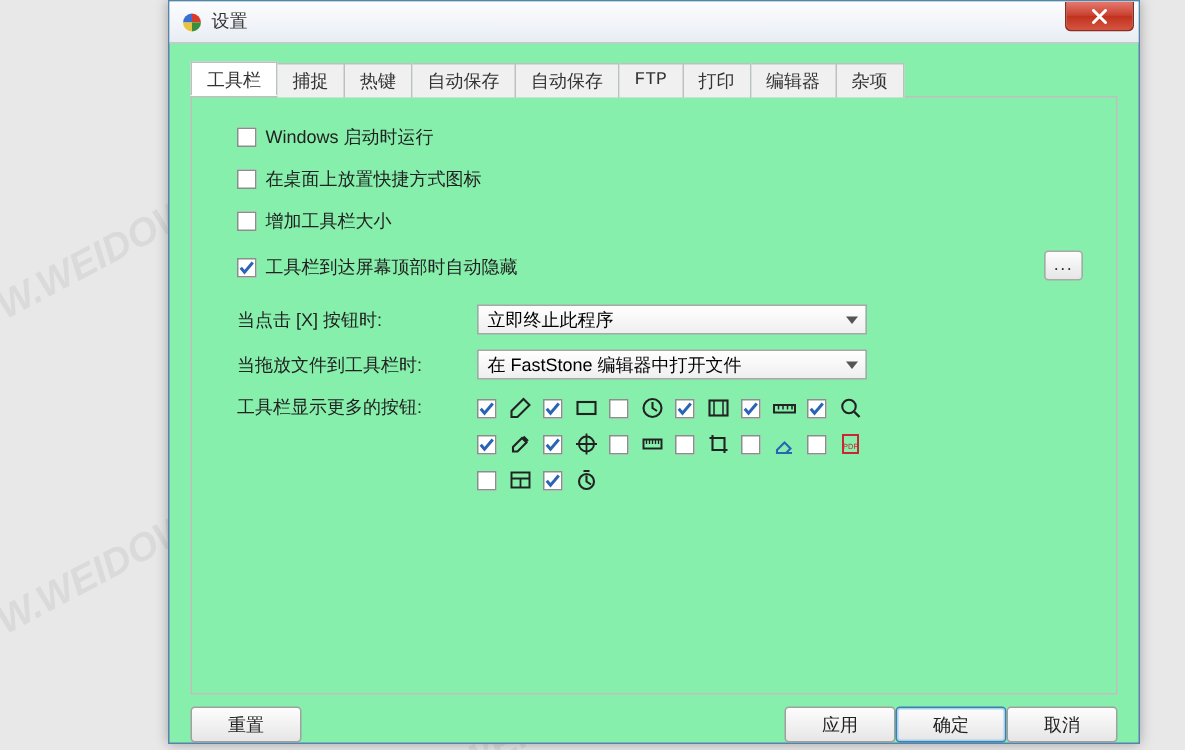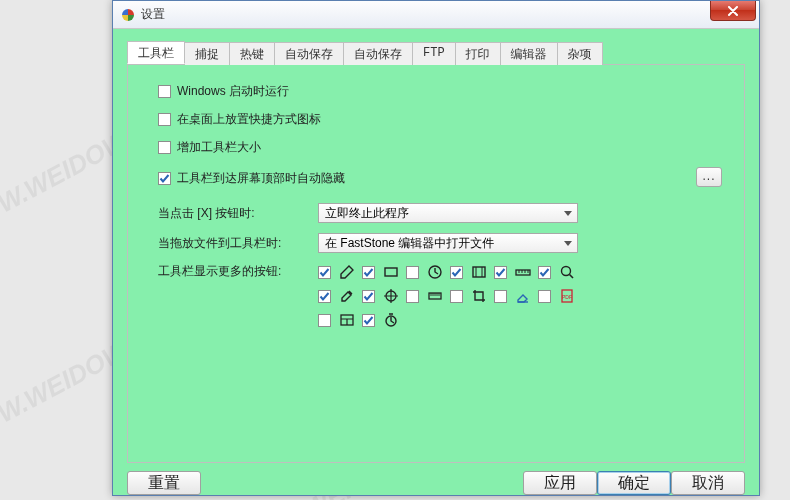--- a/index.html
+++ b/index.html
@@ -169,21 +169,21 @@
     justify-content: space-between;
     align-items: center;
     margin-top: 8px;
   }
   .btn {
     min-width: 74px;
     height: 24px;
     border: 1px solid #a0a0a0;
     background: linear-gradient(to bottom,#fdfdfd,#e6e6e6);
     border-radius: 3px;
-    font-size: 16px;
+    font-size: 12px;
     cursor: pointer;
     padding: 0 14px;
     color:#222;
     font-family:Liberation Mono, monospace;
   }
   .btn.default {
     border: 1px solid #3c7fb1;
     box-shadow: 0 0 0 1px #a7d0ec inset;
   }
   .btn-group { display: flex; gap: 0; margin-left: 12px; }

